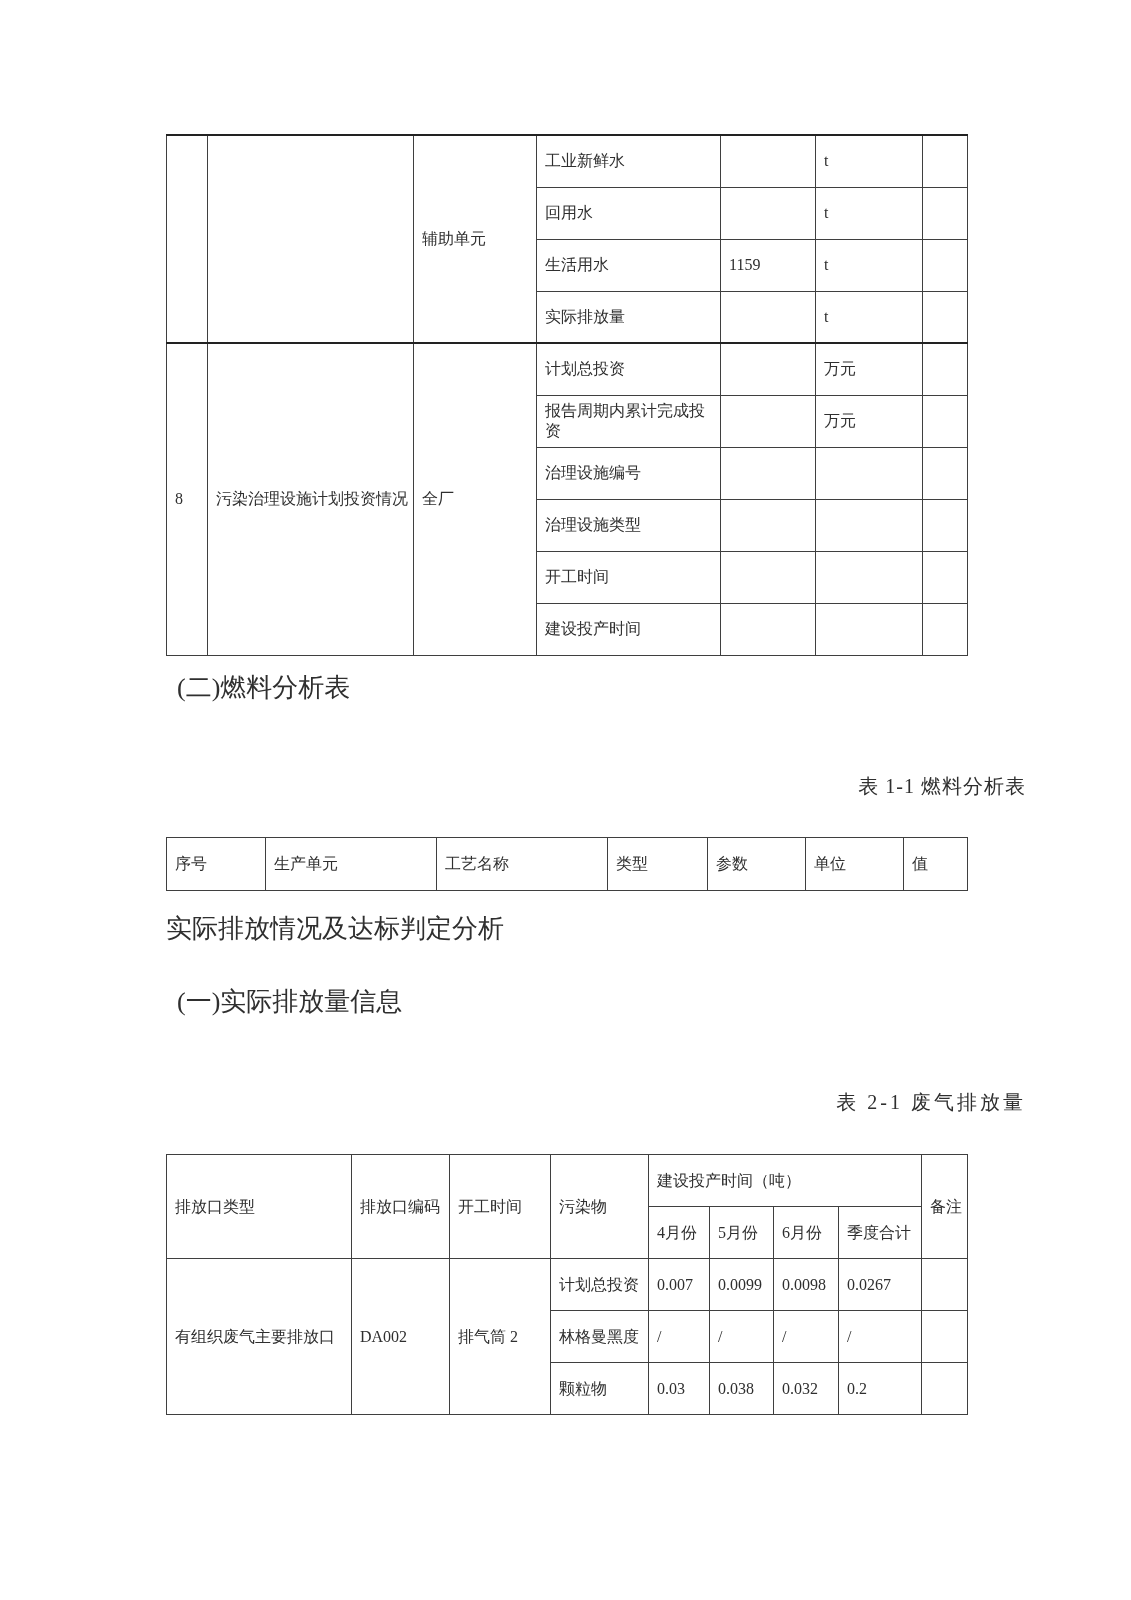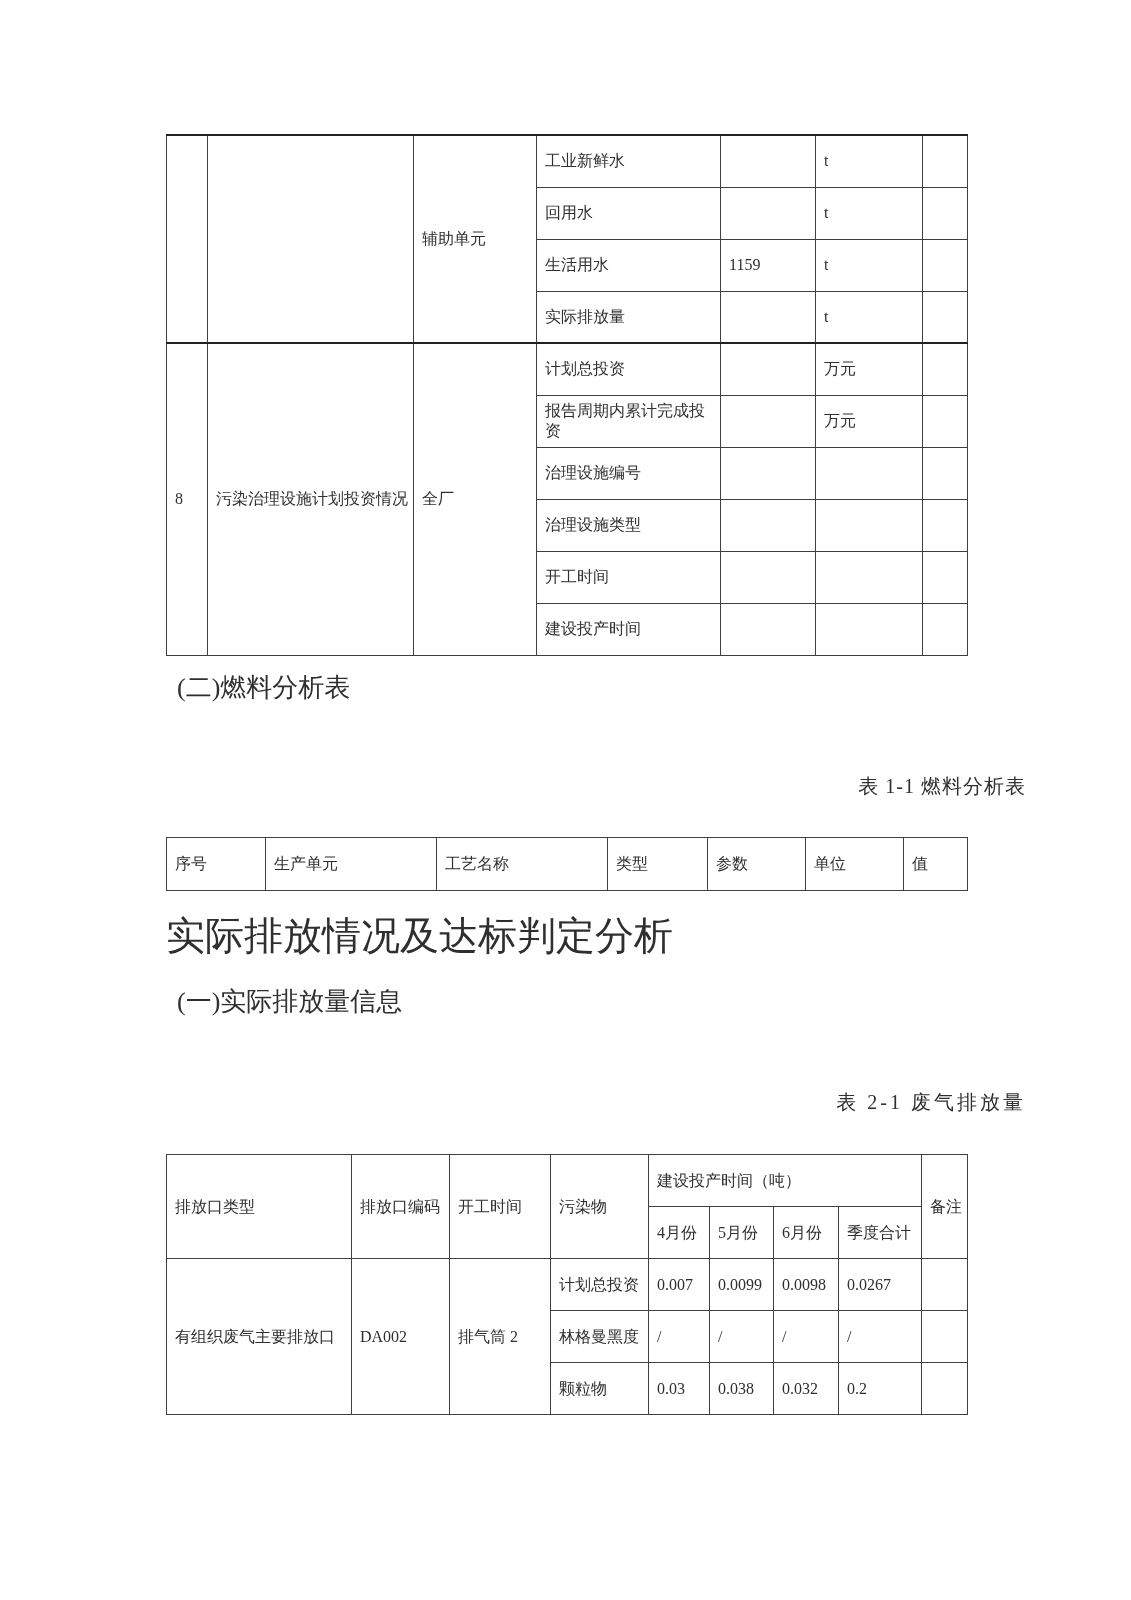--- a/index.html
+++ b/index.html
@@ -30,21 +30,21 @@
   table.cont tr.sec td { border-top:2px solid #222222; }
 
   table.fuel { top:837px; }
   table.fuel tr { height:53px; }
 
   table.emission { top:1154px; }
   table.emission tr { height:52px; }
 
   .h1 {
     position:absolute; left:166px; top:914px;
-    font-size:39px; line-height:1.15; font-weight:normal;
+    font-size:26px; line-height:1.15; font-weight:normal;
     white-space:nowrap;
   }
   .h2 {
     position:absolute; left:166px;
     font-size:26px; line-height:1.2; font-weight:normal;
     white-space:nowrap;
     margin-left:11px;
   }
   .h2.fuel-h { top:672px; }
   .h2.emis-h { top:986px; }

